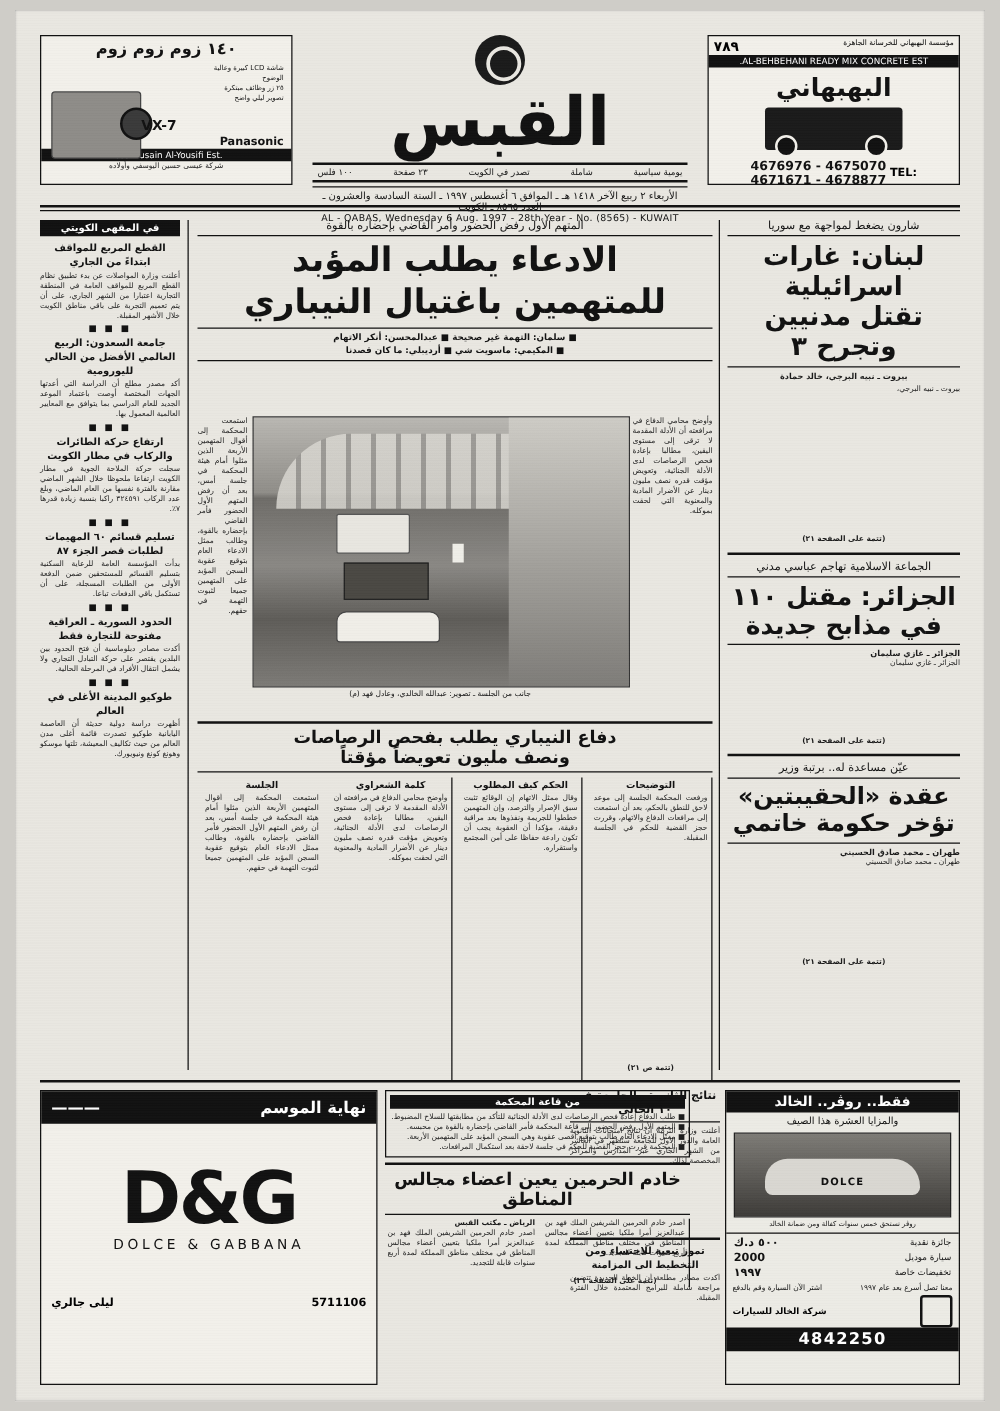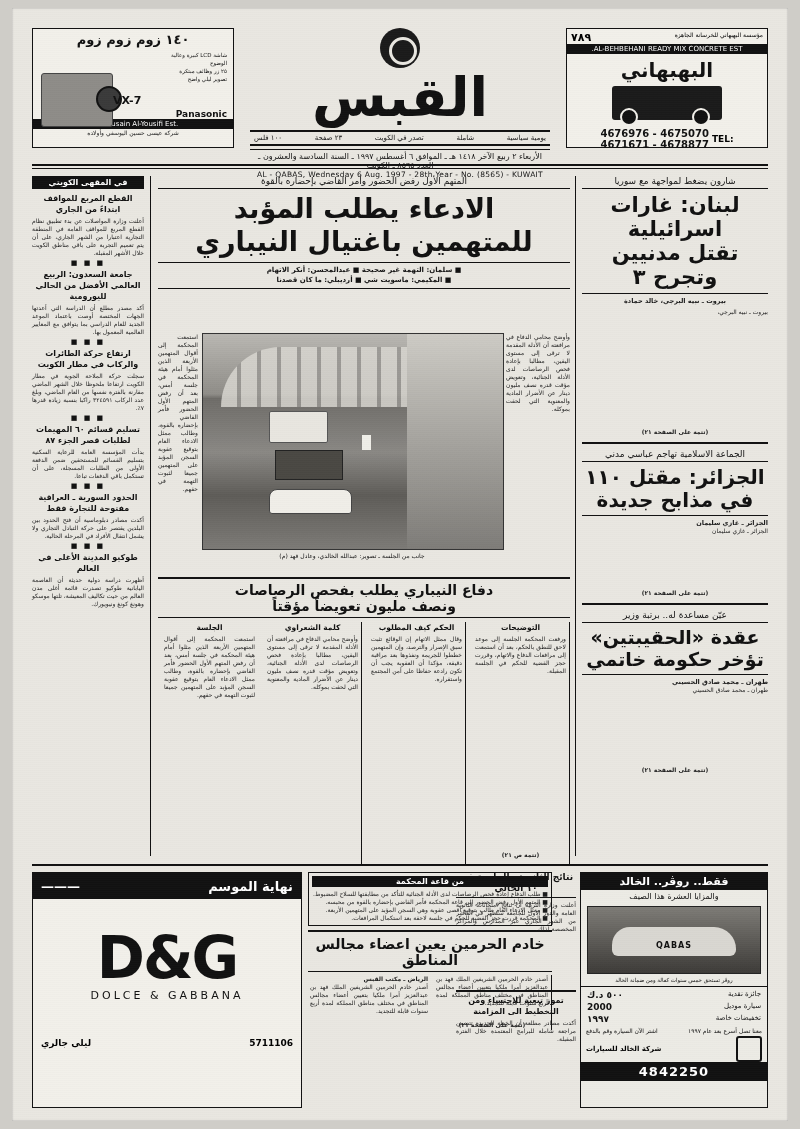--- a/index.html
+++ b/index.html
@@ -310,21 +310,21 @@
     <div class="body-ar dense" style="height:86px;overflow:hidden;">أعلنت وزارة التربية أن نتائج امتحانات الثانوية العامة والدور الأول للجامعة ستظهر في العاشر من الشهر الجاري عبر المدارس والمراكز المخصصة لذلك.</div>
     <div class="sep" style="border-top:2px solid #111;"></div>
     <div class="subhead" style="font-size:8px;">تموز تبعية للاحتساء ومن التخطيط الى المزامنة</div>
     <div class="body-ar dense" style="height:60px;overflow:hidden;margin-top:2px;">أكدت مصادر مطلعة أن الخطة الجديدة تتضمن مراجعة شاملة للبرامج المعتمدة خلال الفترة المقبلة.</div>
   </div>
 
   <div class="rover" style="right:20px;top:864px;width:186px;height:234px;">
     <div class="rover-band">فقط.. روڤر.. الخالد</div>
     <div class="rover-sub">والمزايا العشرة هذا الصيف</div>
     <div class="car-photo">
-      <span class="car-badge">QABAS</span>
+      <span class="car-badge">DOLCE</span>
     </div>
     <div style="font-size:5.5px;text-align:center;color:#111;padding:0 4px;">روڤر تستحق خمس سنوات كفالة ومن ضمانة الخالد</div>
     <div style="margin-top:3px;border-top:1px solid #111;padding-top:2px;">
       <div class="prize">
         <span>جائزة نقدية</span>
         <b>٥٠٠ د.ك</b>
       </div>
       <div class="prize">
         <span>سيارة موديل</span>
         <b>2000</b>

